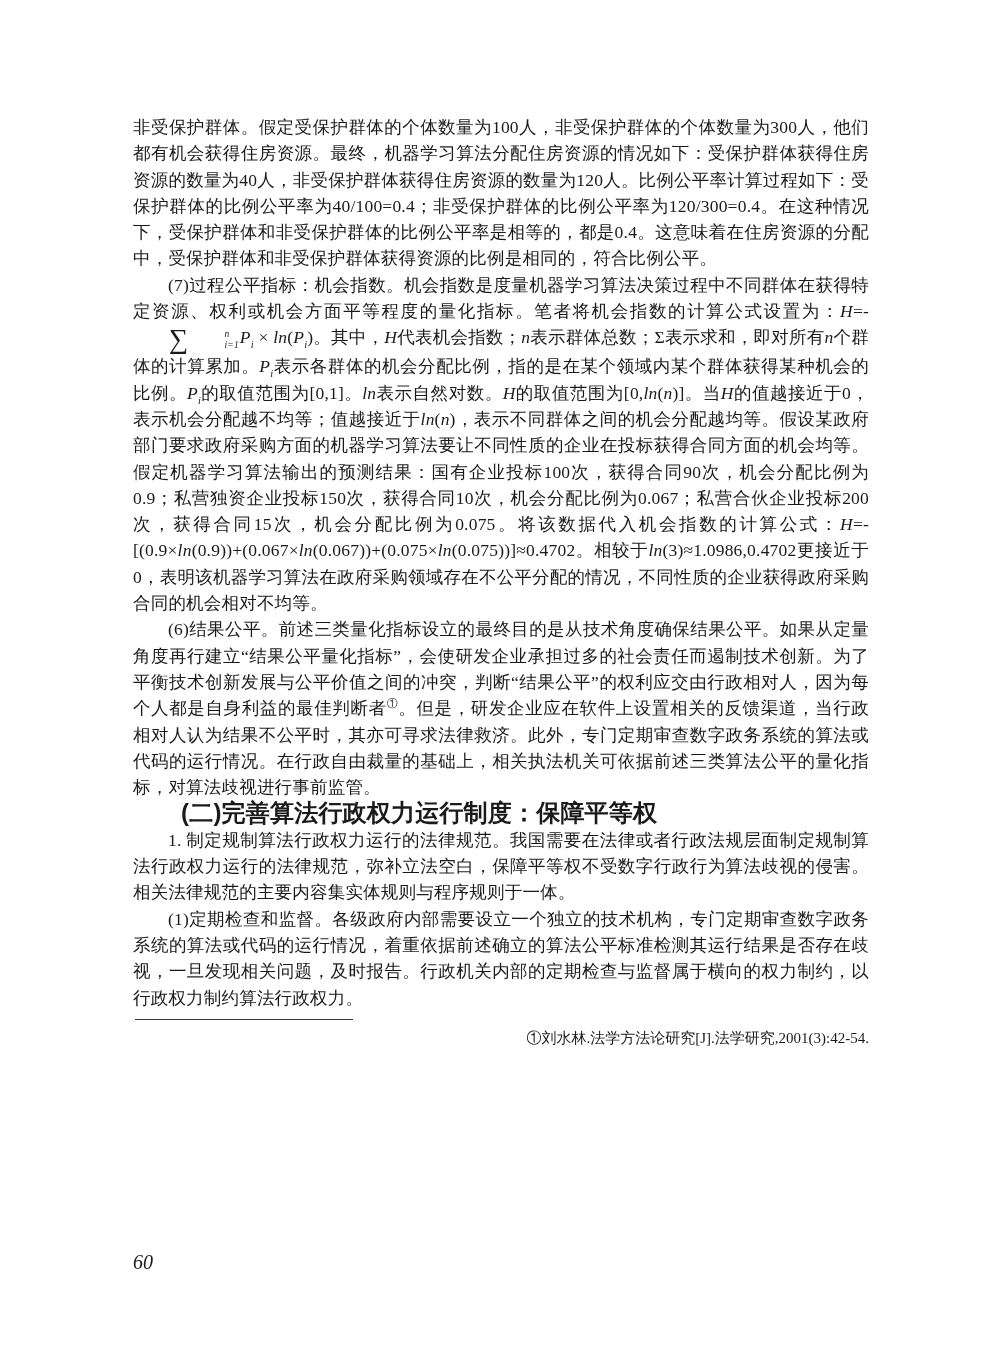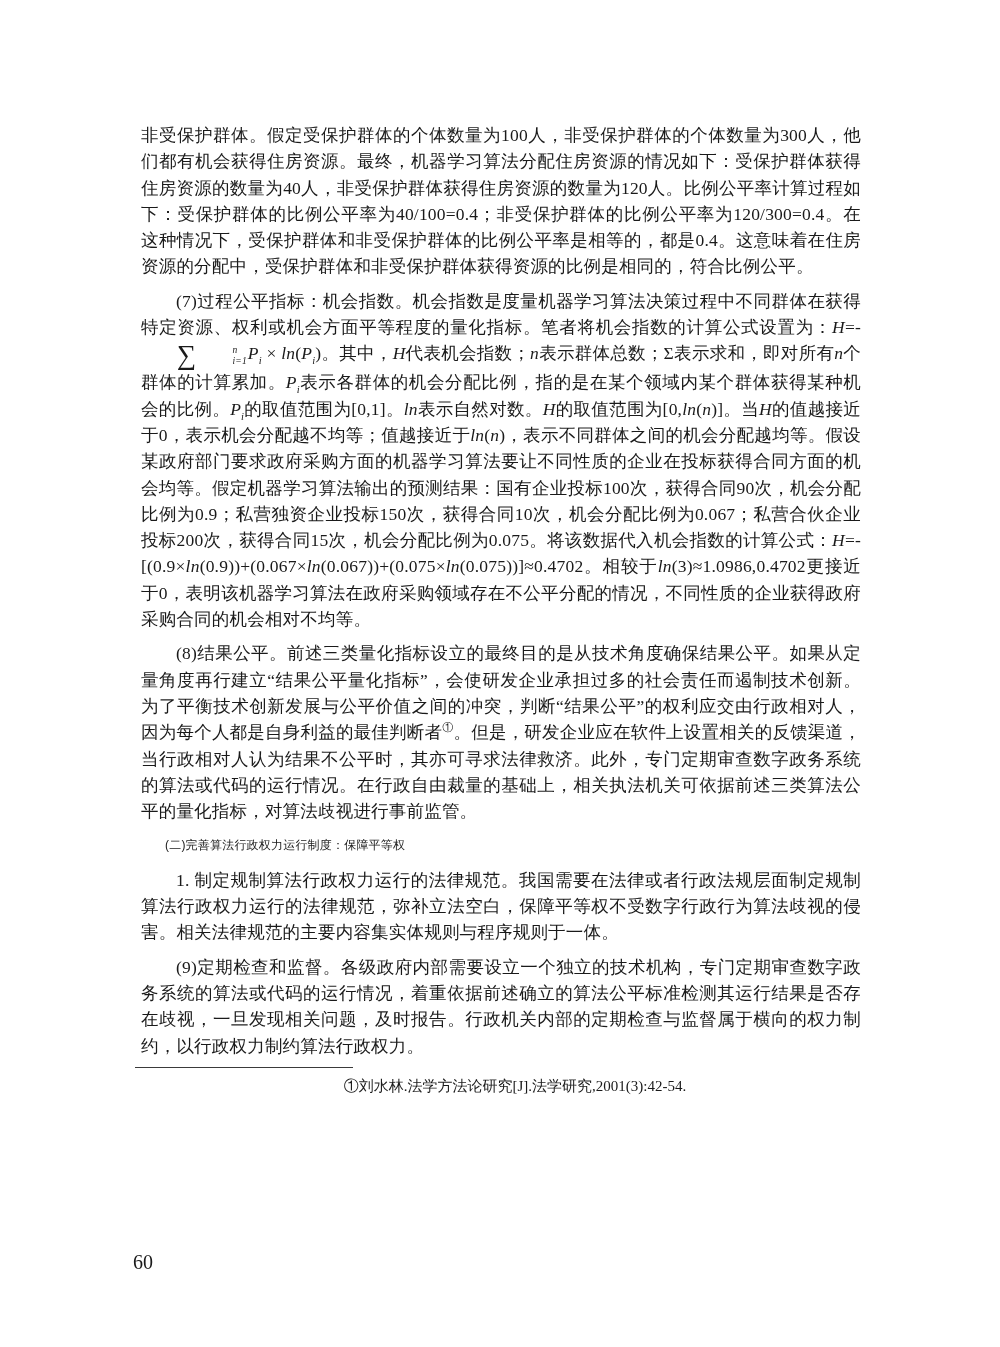--- a/index.html
+++ b/index.html
@@ -16,31 +16,31 @@
     inset: 0;
     background: #ffffff;
   }
   .text-column {
     position: absolute;
     left: 133px;
     top: 114px;
     width: 736px;
   }
   p.para {
-    margin: 8px;
+    margin: 0;
     font-size: 17.5px;
     line-height: 26.3px;
     text-align: justify;
     letter-spacing: 0.2px;
   }
   p.para.indent { text-indent: 2em; }
   p.para.heading {
     font-family: "Liberation Sans", "DejaVu Sans", sans-serif;
-    font-weight: normal;
-    font-size: 12px;
+    font-weight: bold;
+    font-size: 24px;
   }
   .it { font-style: italic; }
   sub.script, sup.script {
     font-size: 10.5px;
     font-style: italic;
     line-height: 0;
   }
   sup.fnmark {
     font-size: 11px;
     line-height: 0;
@@ -70,46 +70,47 @@
     width: 218px;
     height: 0;
     border-top: 1.6px solid #3a3a3a;
     margin: 8px 0 0 2px;
   }
   .footnote-text {
     margin: 7px 0 0 0;
     padding-left: 28px;
     font-size: 15px;
     line-height: 23px;
-    text-align: center;
+    text-align: right;
   }
   .page-number {
     position: absolute;
     left: 133px;
     top: 1252px;
     font-size: 20px;
     line-height: 1;
+    font-style: italic;
   }
 </style>
 </head>
 <body>
 
 <div class="page">
   <div class="text-column">
     <div>
         <p class="para"><span>非受保护群体。假定受保护群体的个体数量为100人，非受保护群体的个体数量为300人，他们都有机会获得住房资源。最终，机器学习算法分配住房资源的情况如下：受保护群体获得住房资源的数量为40人，非受保护群体获得住房资源的数量为120人。比例公平率计算过程如下：受保护群体的比例公平率为40/100=0.4；非受保护群体的比例公平率为120/300=0.4。在这种情况下，受保护群体和非受保护群体的比例公平率是相等的，都是0.4。这意味着在住房资源的分配中，受保护群体和非受保护群体获得资源的比例是相同的，符合比例公平。</span></p>
         <p class="para indent"><span>(7)过程公平指标：机会指数。机会指数是度量机器学习算法决策过程中不同群体在获得特定资源、权利或机会方面平等程度的量化指标。笔者将机会指数的计算公式设置为：</span><span class="it">H</span><span>=-</span><span class="sigma-wrap">
             <span class="sigma">∑</span>
             <span class="sigma-col">
               <span>n</span>
               <span>i=1</span>
             </span>
           </span><span class="it">P</span><sub class="script">i</sub><span> × </span><span class="it">ln</span><span>(</span><span class="it">P</span><sub class="script">i</sub><span>)。其中，</span><span class="it">H</span><span>代表机会指数；</span><span class="it">n</span><span>表示群体总数；Σ表示求和，即对所有</span><span class="it">n</span><span>个群体的计算累加。</span><span class="it">P</span><sub class="script">i</sub><span>表示各群体的机会分配比例，指的是在某个领域内某个群体获得某种机会的比例。</span><span class="it">P</span><sub class="script">i</sub><span>的取值范围为[0,1]。</span><span class="it">ln</span><span>表示自然对数。</span><span class="it">H</span><span>的取值范围为[0,</span><span class="it">ln</span><span>(</span><span class="it">n</span><span>)]。当</span><span class="it">H</span><span>的值越接近于0，表示机会分配越不均等；值越接近于</span><span class="it">ln</span><span>(</span><span class="it">n</span><span>)，表示不同群体之间的机会分配越均等。假设某政府部门要求政府采购方面的机器学习算法要让不同性质的企业在投标获得合同方面的机会均等。假定机器学习算法输出的预测结果：国有企业投标100次，获得合同90次，机会分配比例为0.9；私营独资企业投标150次，获得合同10次，机会分配比例为0.067；私营合伙企业投标200次，获得合同15次，机会分配比例为0.075。将该数据代入机会指数的计算公式：</span><span class="it">H</span><span>=-[(0.9×</span><span class="it">ln</span><span>(0.9))+(0.067×</span><span class="it">ln</span><span>(0.067))+(0.075×</span><span class="it">ln</span><span>(0.075))]≈0.4702。相较于</span><span class="it">ln</span><span>(3)≈1.0986,0.4702更接近于0，表明该机器学习算法在政府采购领域存在不公平分配的情况，不同性质的企业获得政府采购合同的机会相对不均等。</span></p>
-        <p class="para indent"><span>(8)结果公平。前述三类量化指标设立的最终目的是从技术角度确保结果公平。如果从定量角度再行建立“结果公平量化指标”，会使研发企业承担过多的社会责任而遏制技术创新。为了平衡技术创新发展与公平价值之间的冲突，判断“结果公平”的权利应交由行政相对人，因为每个人都是自身利益的最佳判断者</span><sup class="fnmark">①</sup><span>。但是，研发企业应在软件上设置相关的反馈渠道，当行政相对人认为结果不公平时，其亦可寻求法律救济。此外，专门定期审查数字政务系统的算法或代码的运行情况。在行政自由裁量的基础上，相关执法机关可依据前述三类算法公平的量化指标，对算法歧视进行事前监管。</span></p>
+        <p class="para indent"><span>(6)结果公平。前述三类量化指标设立的最终目的是从技术角度确保结果公平。如果从定量角度再行建立“结果公平量化指标”，会使研发企业承担过多的社会责任而遏制技术创新。为了平衡技术创新发展与公平价值之间的冲突，判断“结果公平”的权利应交由行政相对人，因为每个人都是自身利益的最佳判断者</span><sup class="fnmark">①</sup><span>。但是，研发企业应在软件上设置相关的反馈渠道，当行政相对人认为结果不公平时，其亦可寻求法律救济。此外，专门定期审查数字政务系统的算法或代码的运行情况。在行政自由裁量的基础上，相关执法机关可依据前述三类算法公平的量化指标，对算法歧视进行事前监管。</span></p>
         <p class="para indent heading"><span>(二)完善算法行政权力运行制度：保障平等权</span></p>
         <p class="para indent"><span>1. 制定规制算法行政权力运行的法律规范。我国需要在法律或者行政法规层面制定规制算法行政权力运行的法律规范，弥补立法空白，保障平等权不受数字行政行为算法歧视的侵害。相关法律规范的主要内容集实体规则与程序规则于一体。</span></p>
-        <p class="para indent"><span>(9)定期检查和监督。各级政府内部需要设立一个独立的技术机构，专门定期审查数字政务系统的算法或代码的运行情况，着重依据前述确立的算法公平标准检测其运行结果是否存在歧视，一旦发现相关问题，及时报告。行政机关内部的定期检查与监督属于横向的权力制约，以行政权力制约算法行政权力。</span></p>
+        <p class="para indent"><span>(1)定期检查和监督。各级政府内部需要设立一个独立的技术机构，专门定期审查数字政务系统的算法或代码的运行情况，着重依据前述确立的算法公平标准检测其运行结果是否存在歧视，一旦发现相关问题，及时报告。行政机关内部的定期检查与监督属于横向的权力制约，以行政权力制约算法行政权力。</span></p>
       </div>
     <div class="footnote-rule"></div>
     <p class="footnote-text">①刘水林.法学方法论研究[J].法学研究,2001(3):42-54.</p>
   </div>
   <div class="page-number">60</div>
 </div>
 
 </body></html>

